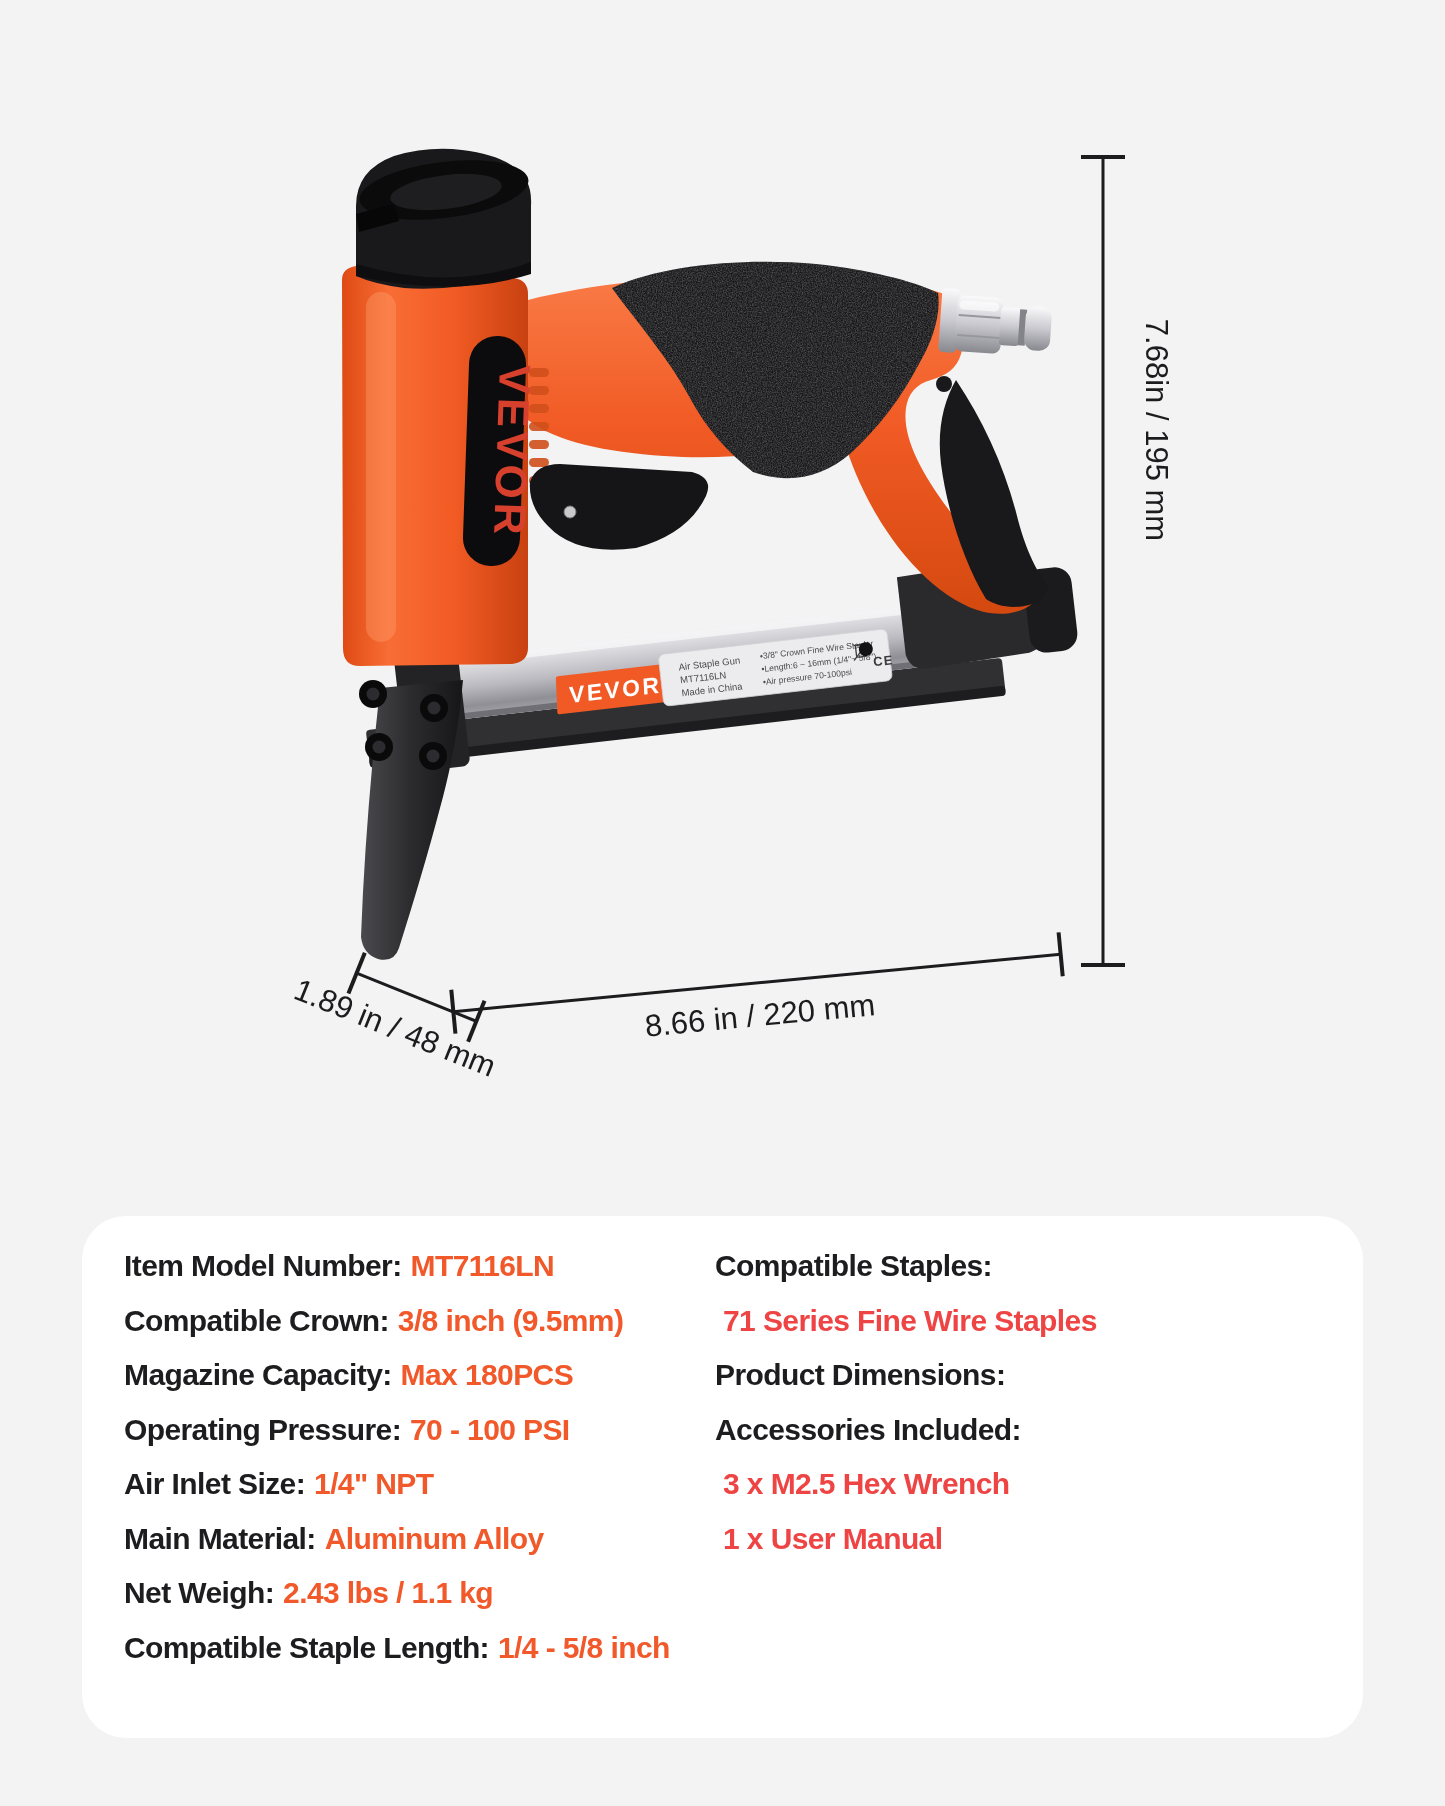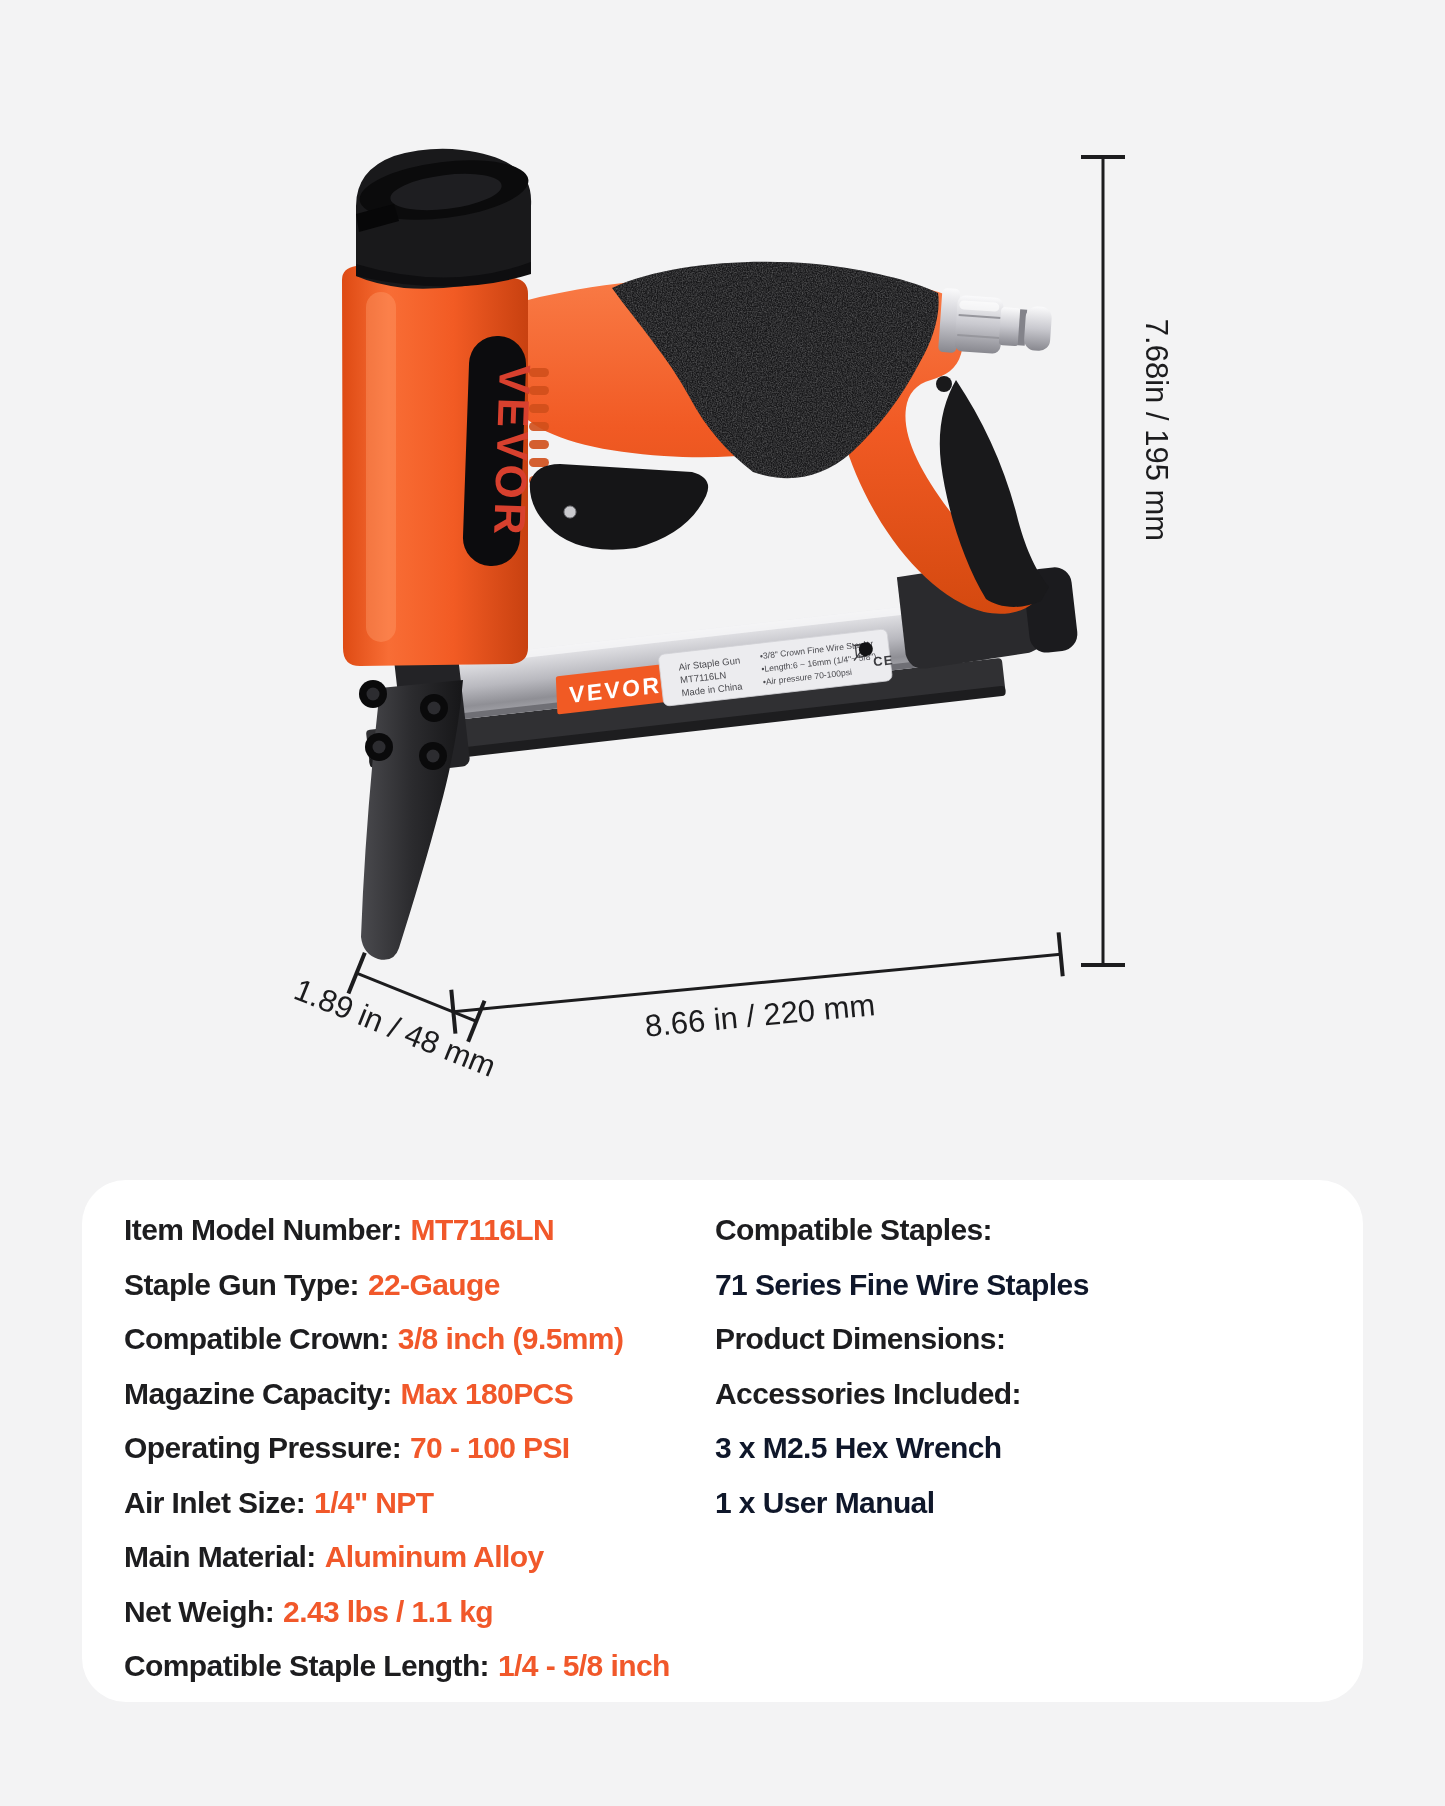--- a/index.html
+++ b/index.html
@@ -1,27 +1,27 @@
 <!DOCTYPE html>
 <html><head>
 <meta charset="utf-8">
 <style>
   html,body{margin:0;padding:0;}
   .stage{position:relative;width:1445px;height:1806px;background:#f3f3f4;overflow:hidden;
          font-family:"Liberation Sans",sans-serif;}
   .figure{position:absolute;left:0;top:0;}
   svg text{font-family:"Liberation Sans",sans-serif;}
-  .card{position:absolute;left:82px;top:1180px;width:1281px;height:522px;background:#ffffff;border-radius:44px;}
+  .card{position:absolute;left:82px;top:1216px;width:1281px;height:522px;background:#ffffff;border-radius:44px;}
   .col{position:absolute;top:23px;}
   .col-left{left:42px;}
   .col-right{left:633px;}
   .row{height:54.5px;display:flex;align-items:center;font-size:30px;font-weight:bold;
        color:#1d1d1f;white-space:nowrap;letter-spacing:-0.6px;}
   .row .val{color:#f1582a;margin-left:9px;}
-  .row.orange{color:#0f172a;}
+  .row.orange{color:#ef4444;margin-left:8px;}
 </style>
 </head>
 <body>
 
 <div class="stage">
 
   <svg class="figure" width="1445" height="1115" viewBox="0 0 1445 1115">
     <defs>
       <linearGradient id="cylG" x1="0" y1="0" x2="1" y2="0">
         <stop offset="0" stop-color="#de4a13"></stop>
@@ -184,24 +184,20 @@
     </g>
   </svg>
 
   <div class="card">
     <div class="col col-left">
       <div class="row">
           <span class="lbl">Item Model Number:</span>
           <span class="val">MT7116LN</span>
         </div>
       <div class="row">
-          <span class="lbl">Staple Gun Type:</span>
-          <span class="val">22-Gauge</span>
-        </div>
-      <div class="row">
           <span class="lbl">Compatible Crown:</span>
           <span class="val">3/8 inch (9.5mm)</span>
         </div>
       <div class="row">
           <span class="lbl">Magazine Capacity:</span>
           <span class="val">Max 180PCS</span>
         </div>
       <div class="row">
           <span class="lbl">Operating Pressure:</span>
           <span class="val">70 - 100 PSI</span>

